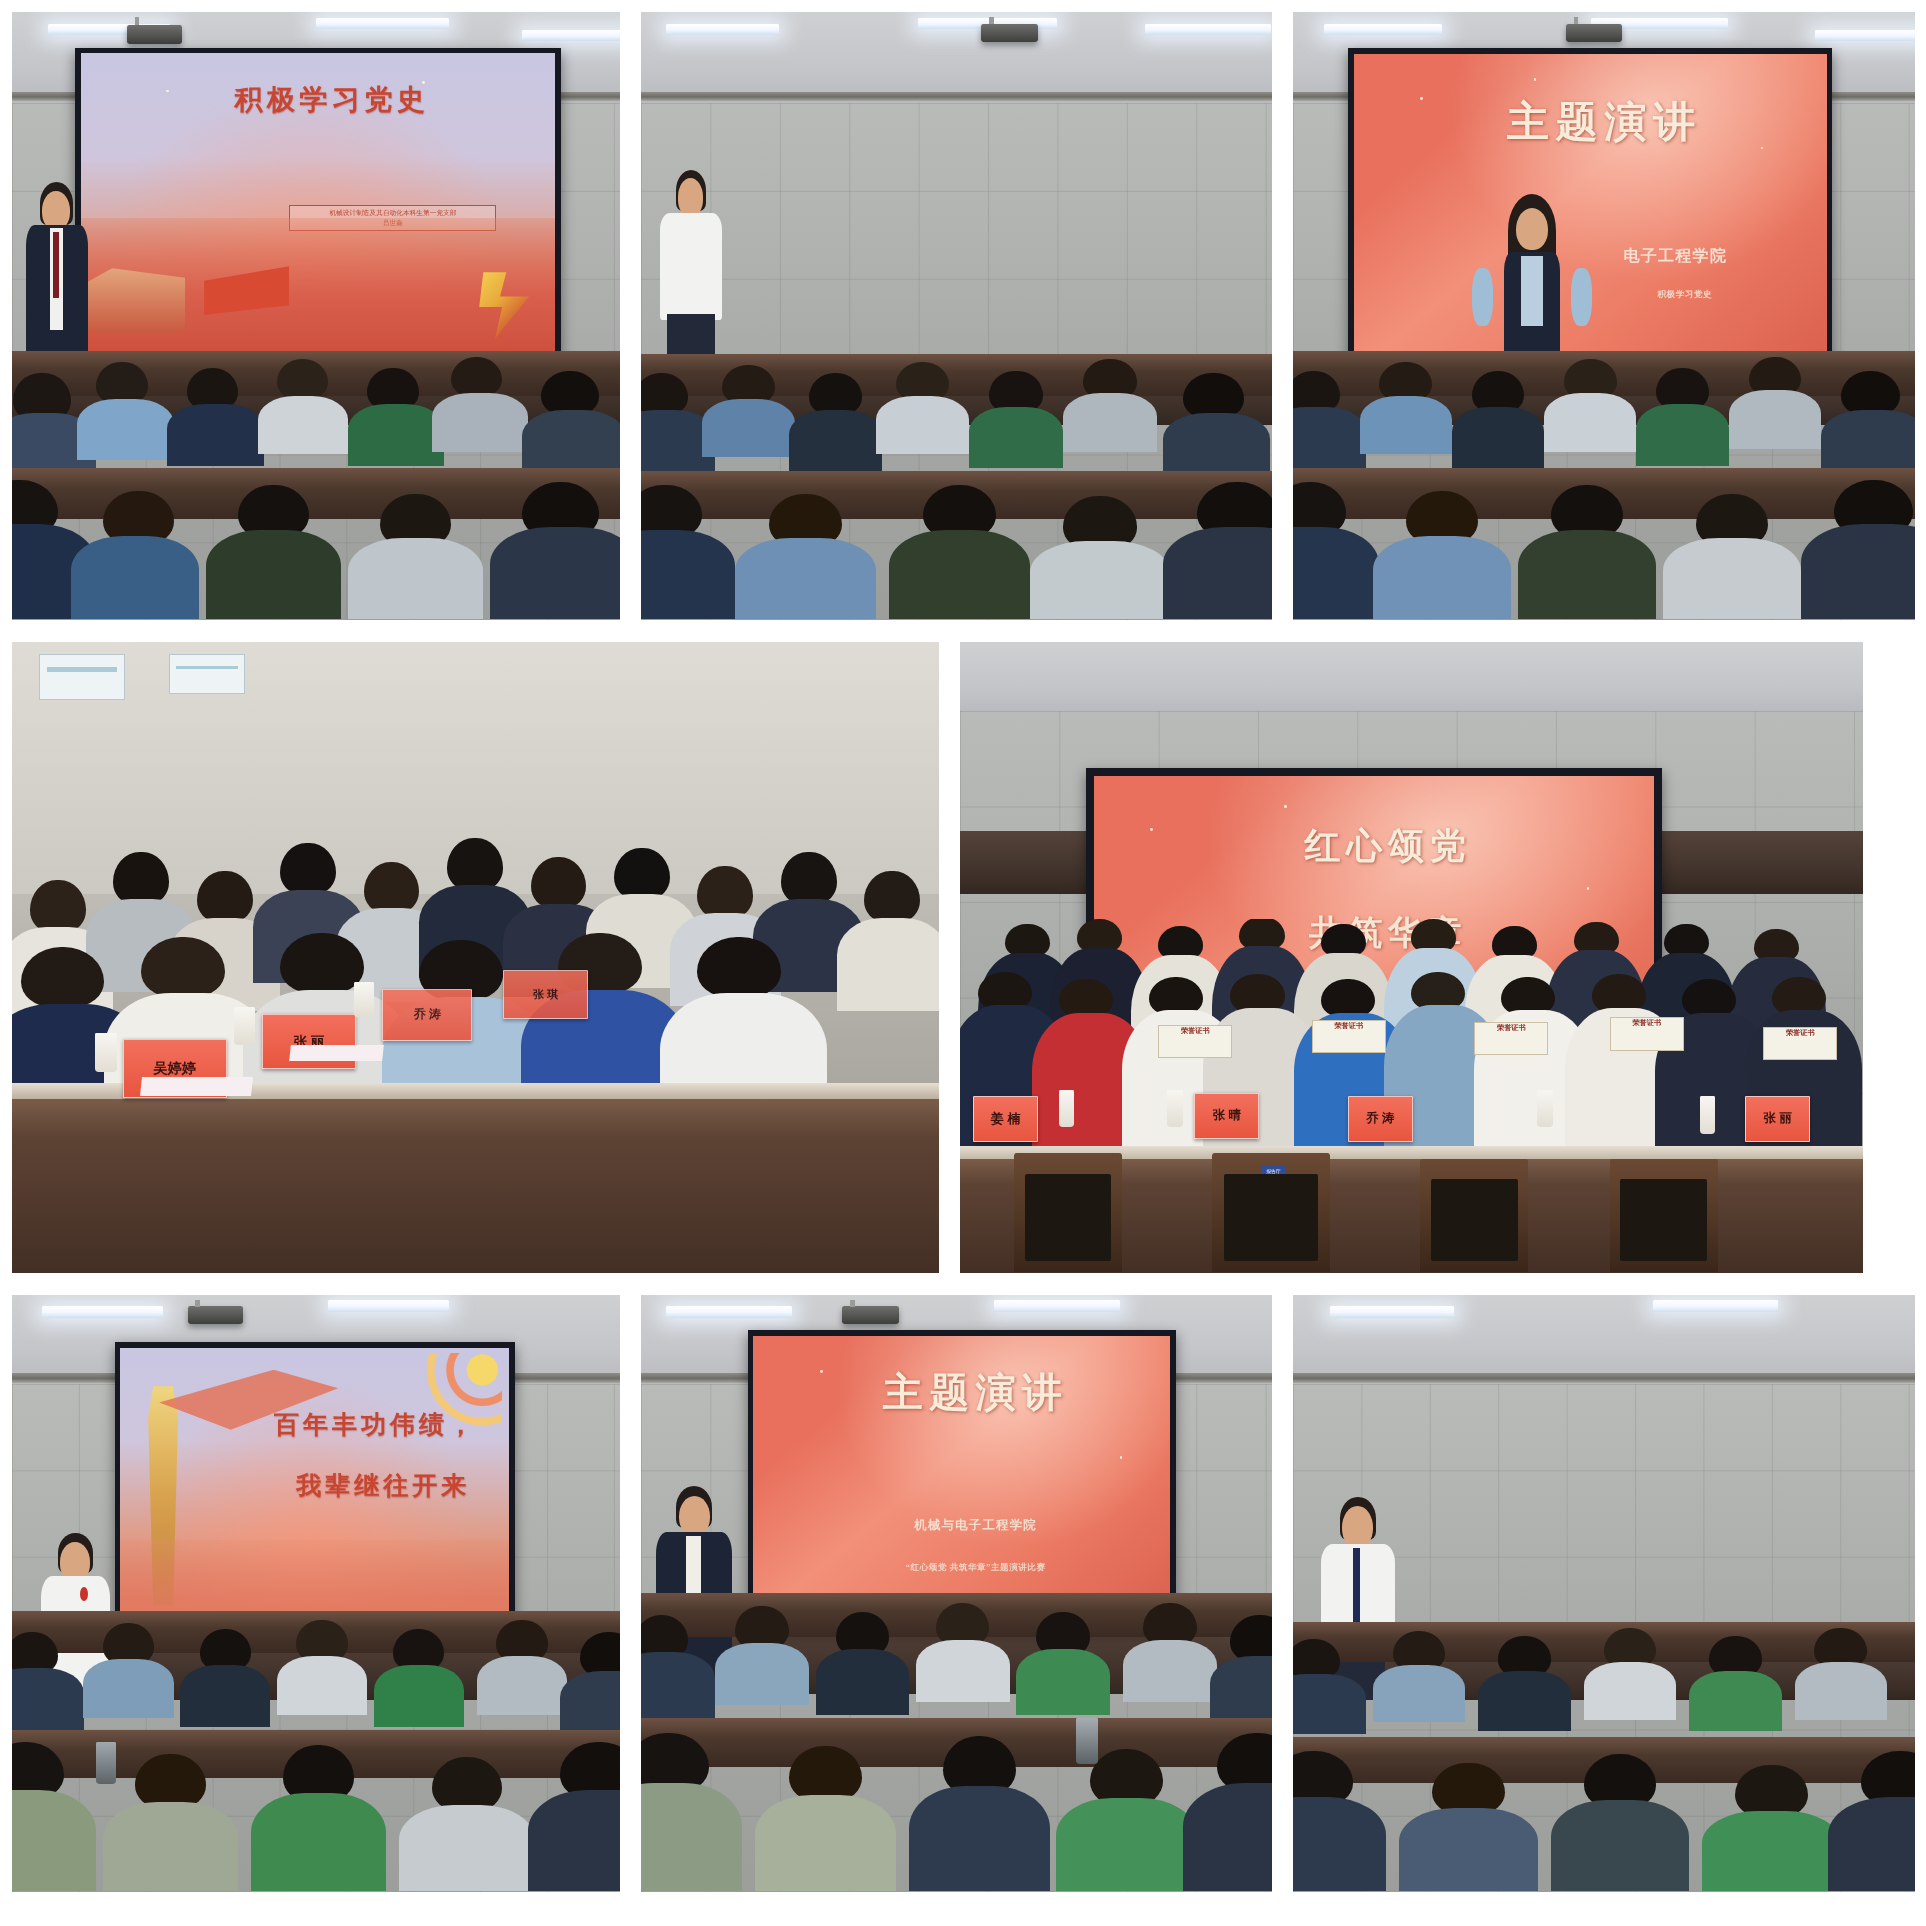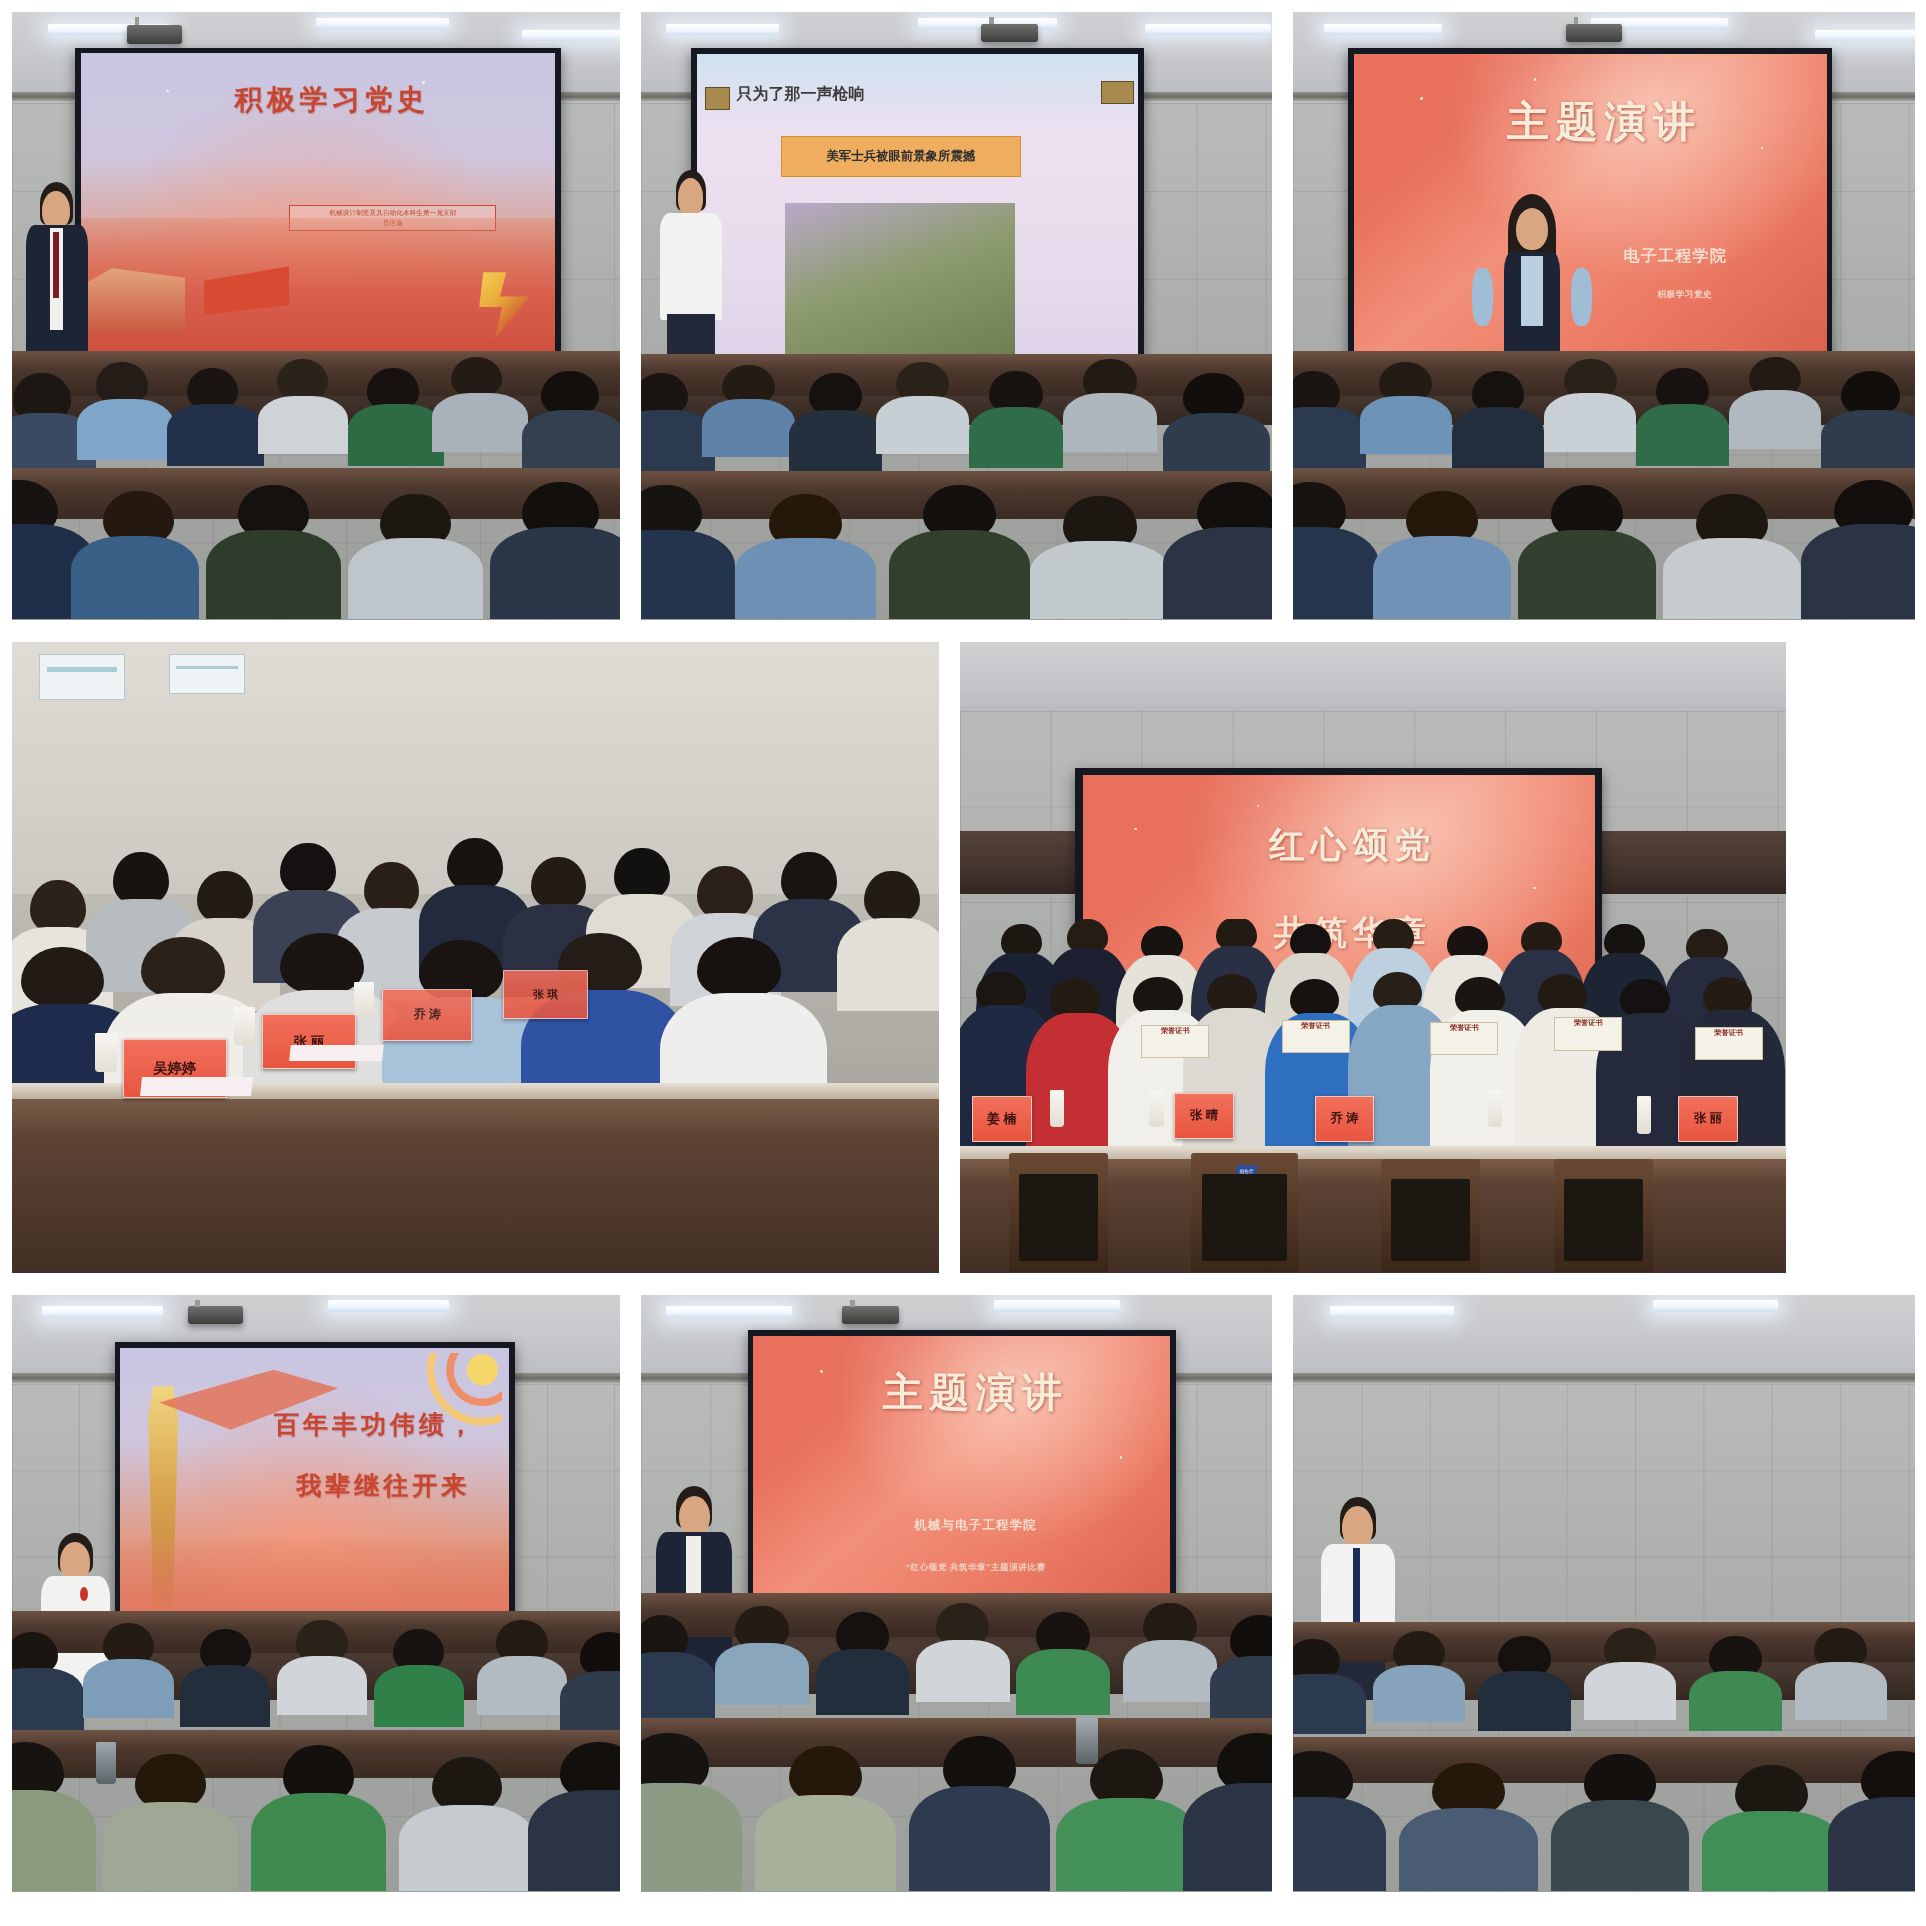--- a/index.html
+++ b/index.html
@@ -172,29 +172,20 @@
         <div class="light" style="left:4%;top:2%;width:18%;"></div>
         <div class="light" style="left:44%;top:1%;width:22%;"></div>
         <div class="light" style="left:80%;top:2%;width:20%;"></div>
         <div class="projector" style="left:54%;top:2%;width:9%;height:3%;"></div>
         <div class="ceil-rail"></div>
         <div class="wall">
             <div class="wall-tiles"></div>
           </div>
         <div class="wainscot" style="top:57%;height:11%;"></div>
 
-        <div class="screen-frame" style="left:8%;top:6%;width:70%;height:50%;">
-          <div class="screen slide-light">
-            <div class="tag-sq" style="left:2%;top:11%;width:5%;height:7%;"></div>
-            <div class="tag-sq" style="right:1%;top:9%;width:7%;height:7%;"></div>
-            <div class="slide-title-left" style="left:9%;top:10%;font-size:16px;">只为了那一声枪响</div>
-            <div class="orange-bar" style="left:19%;top:27%;width:54%;height:13%;font-size:12.4px;">美军士兵被眼前景象所震撼</div>
-            <div class="photo-in-slide" style="left:20%;top:49%;width:52%;height:51%;"></div>
-          </div>
-        </div>
 
         <div class="speaker" style="left:2.5%;top:26%;width:11%;height:34%;">
           <div class="sp-hair" style="left:28%;top:0;width:44%;height:20%;"></div>
           <div class="sp-head" style="left:31%;top:4%;width:37%;height:19%;"></div>
           <div class="sp-shirt" style="left:6%;top:21%;width:88%;height:52%;"></div>
           <div class="sp-trouser" style="left:16%;top:70%;width:68%;height:30%;"></div>
         </div>
 
         <div class="aud">
           <div class="desk" style="left:-5%;right:-5%;top:5%;height:15%;"></div>
@@ -351,21 +342,21 @@
         <div class="placard" style="left:53%;top:52%;width:9%;height:7.5%;font-size:11px;opacity:.88;">张 琪</div>
 
         <div class="cup" style="left:24%;top:58%;width:2.3%;height:6%;"></div>
         <div class="cup" style="left:37%;top:54%;width:2.1%;height:5.5%;"></div>
         <div class="cup" style="left:9%;top:62%;width:2.4%;height:6.2%;"></div>
         <div class="paper" style="left:14%;top:69%;width:12%;height:3%;"></div>
         <div class="paper" style="left:30%;top:64%;width:10%;height:2.6%;"></div>
       </div>
     </div>
 
-    <div class="panel" style="width:826px;height:631px;">
+    <div class="panel" style="width:903px;height:631px;">
       <div class="scene">
         <div class="ceiling" style="height:12%;"></div>
         <div class="ceil-rail" style="top:19%;"></div>
         <div class="wall" style="top:11%;">
             <div class="wall-tiles"></div>
           </div>
         <div class="wainscot" style="top:30%;height:10%;"></div>
 
         <div class="screen-frame" style="left:14%;top:20%;width:62%;height:52%;">
           <div class="screen slide-red">

